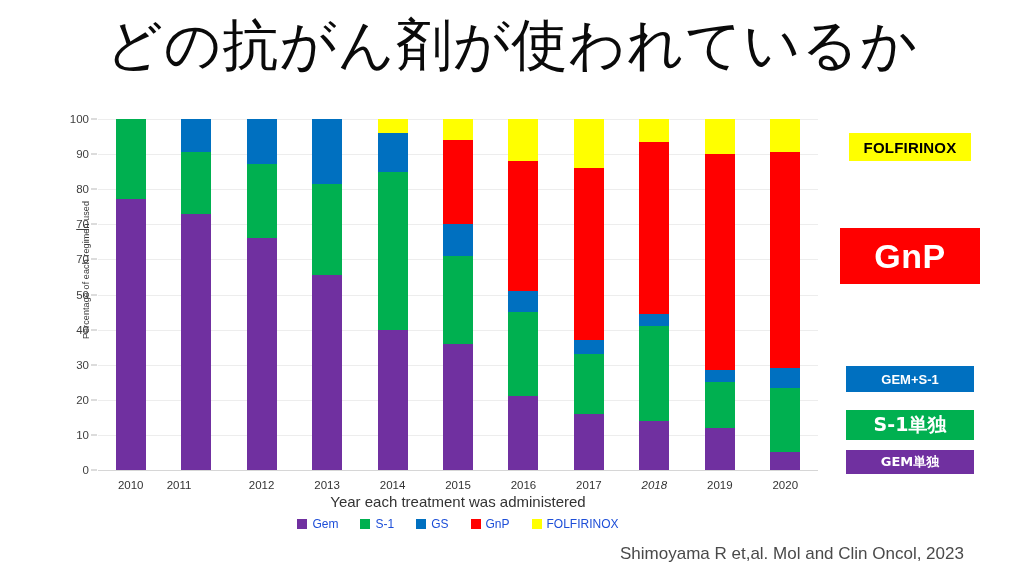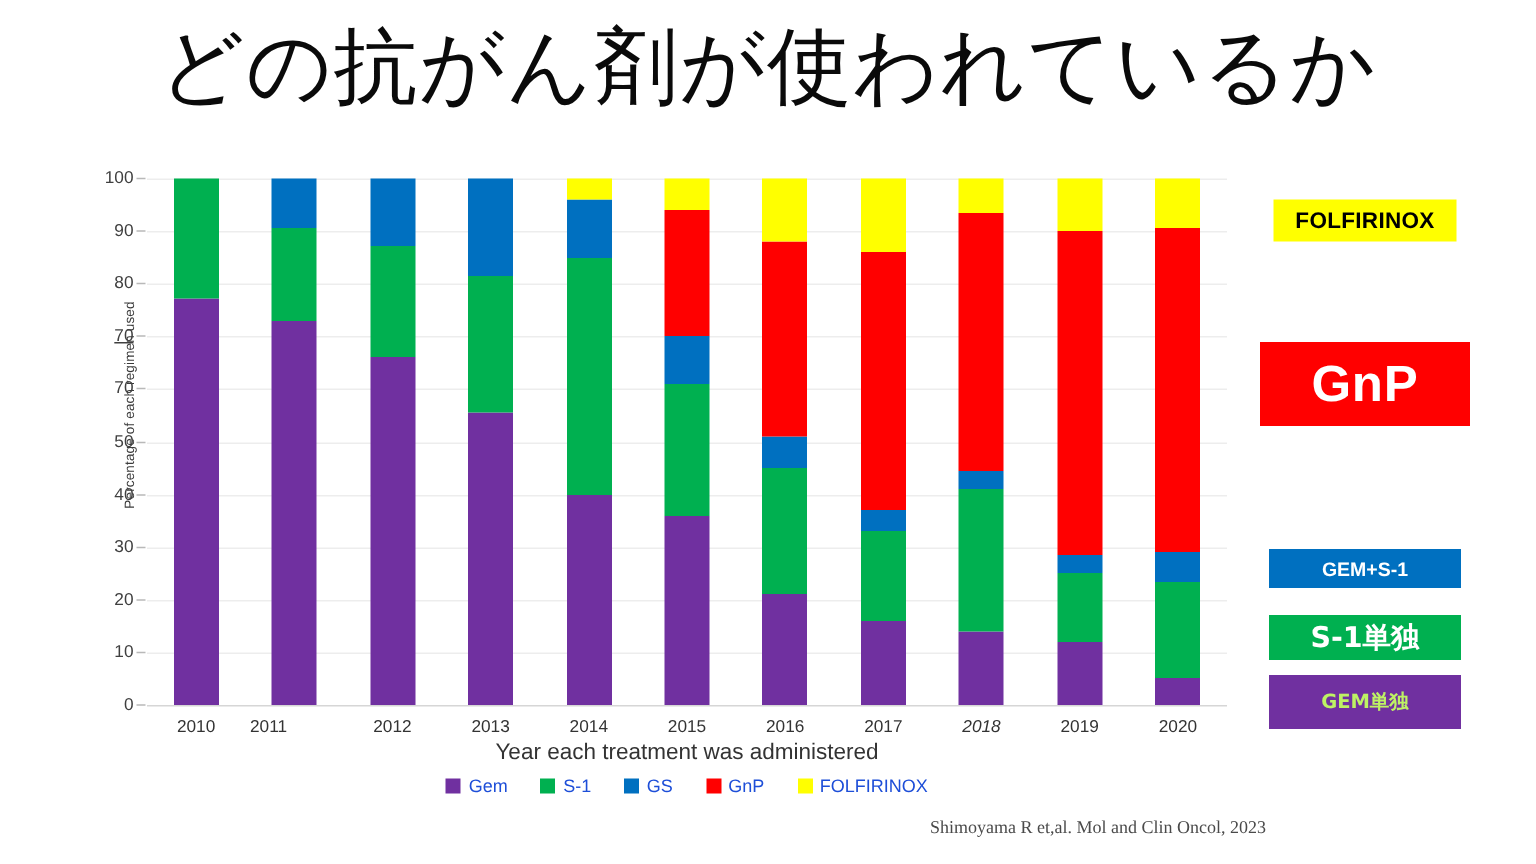--- a/index.html
+++ b/index.html
@@ -185,38 +185,37 @@
   #callout-s1 {
     left: 846px; top: 410px;
     width: 128px; height: 30px;
     background: #00B050;
     color: #ffffff;
     font-size: 19px;
     font-family: "DejaVu Sans", "Liberation Sans", sans-serif;
   }
   #callout-gem {
     left: 846px; top: 450px;
-    width: 128px; height: 36px;
+    width: 128px; height: 24px;
     background: #7030A0;
-    color: #bef264;
+    color: #ffffff;
     font-size: 13px;
     font-family: "DejaVu Sans", "Liberation Sans", sans-serif;
   }
 
   
   #citation {
     position: absolute;
     left: 620px;
     top: 544px;
     width: 320px;
     text-align: left;
-    font-size: 12px;
+    font-size: 17px;
     color: #4a4a4a;
     white-space: nowrap;
-    font-family: Liberation Serif, serif;
   }
 </style>
 </head>
 <body>
 
 <div id="page">
 
   <div id="slide-title">どの抗がん剤が使われているか</div>
 
   <div id="figure">

